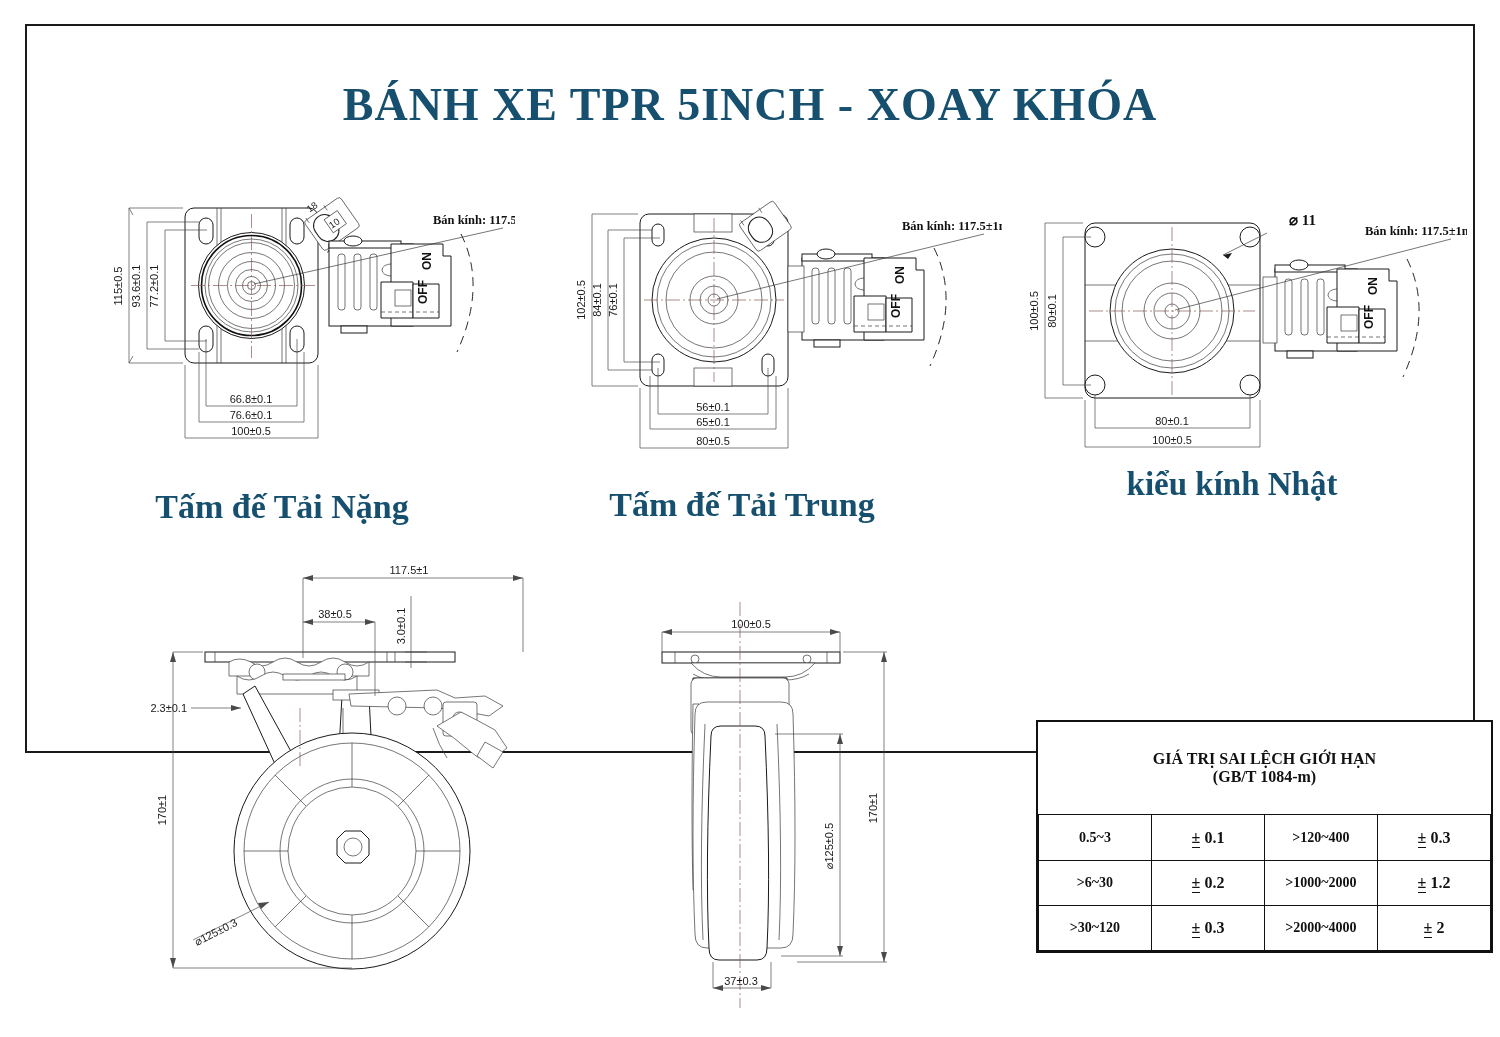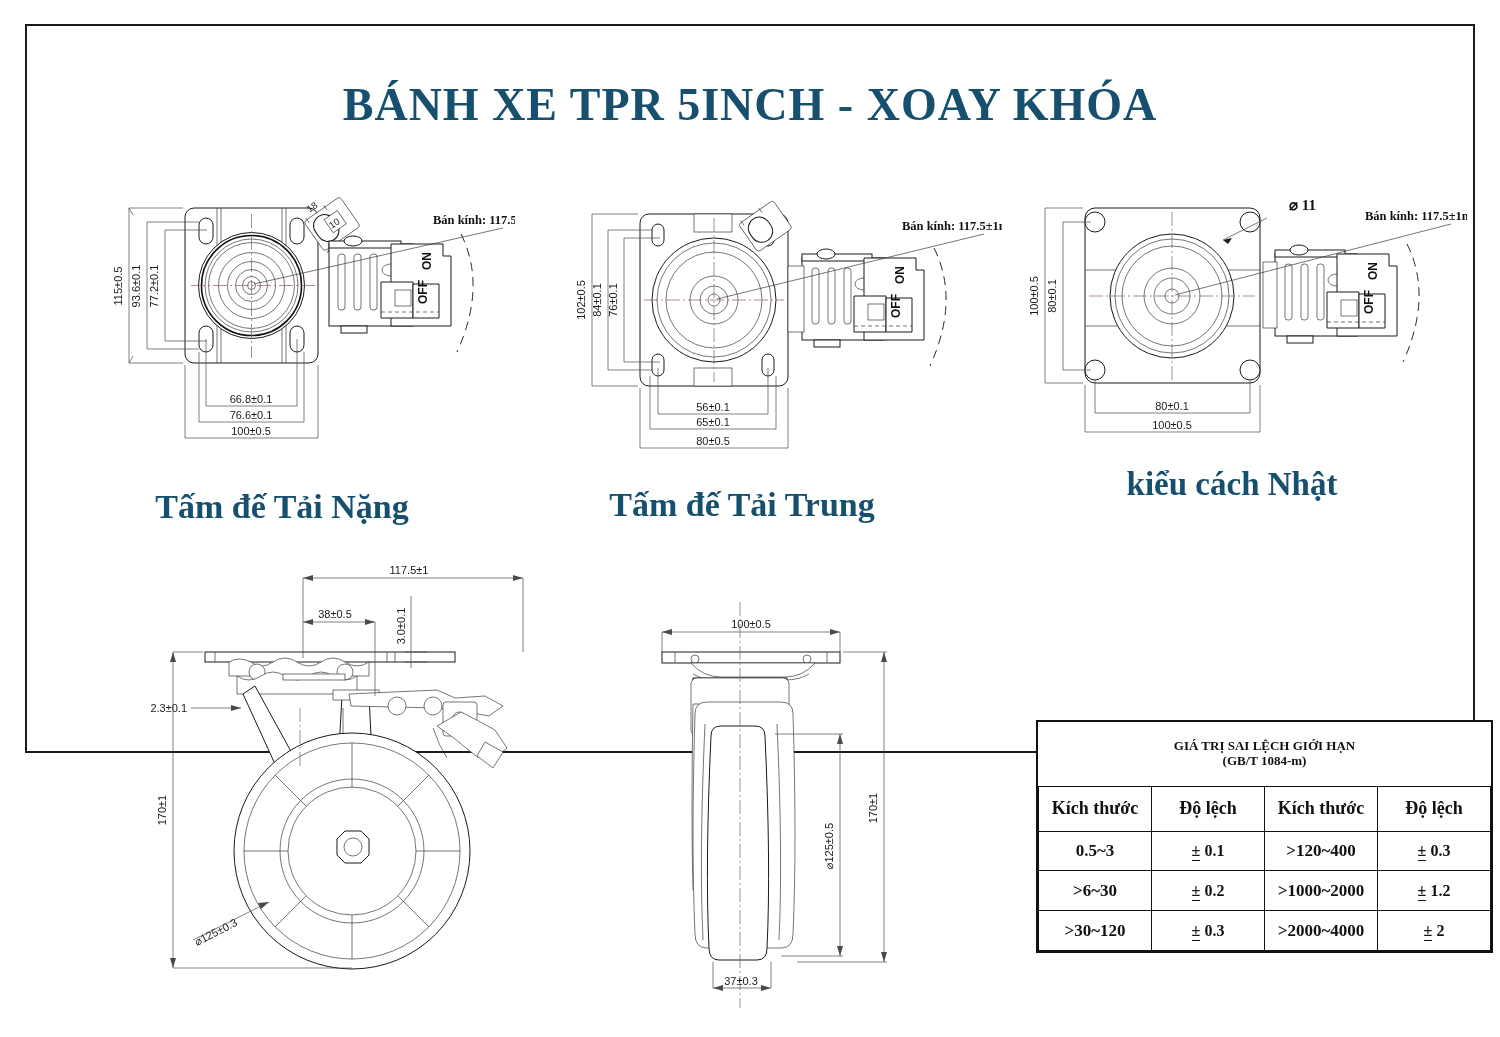--- a/index.html
+++ b/index.html
@@ -76,29 +76,29 @@
     table-layout:fixed;
   }
   #tolTable td,#tolTable th{
     border:1.5px solid #111;
     text-align:center;
     font-family:"Liberation Serif", serif;
     font-weight:bold;
     color:#111;
   }
   .tblTitle{
-    font-size:13px;
+    font-size:16px;
     line-height:1.12;
     padding:5px 2px 6px;
     border-top:none !important;
     border-left:none !important;
     border-right:none !important;
   }
   .thd{font-size:18px;padding:3px 0;}
-  .tcell{font-size:17px;padding:2px 0;}
+  .tcell{font-size:14px;padding:2px 0;}
   .pm{font-size:16px;}
   .pm u{text-decoration:none;border-bottom:1.6px solid #111;padding-bottom:1px;}
 </style>
 </head>
 <body>
 
 <div id="sheet">
 
   <div class="title">BÁNH XE TPR 5INCH - XOAY KHÓA</div>
 
@@ -273,21 +273,21 @@
     <line x1="204" y1="190" x2="204" y2="243" class="dim"></line>
     <text class="dtxt" x="141" y="240" text-anchor="middle">65±0.1</text>
 
     <line x1="68" y1="262" x2="216" y2="262" class="dim"></line>
     <line x1="68" y1="202" x2="68" y2="262" class="dim"></line>
     <line x1="216" y1="202" x2="216" y2="262" class="dim"></line>
     <text class="dtxt" x="141" y="259" text-anchor="middle">80±0.5</text>
   </svg>
   </div>
 
-  <div class="drw" style="left:1000px;top:152px;">
+  <div class="drw" style="left:1000px;top:167px;">
   <svg width="440" height="290" viewBox="0 0 440 290">
     <rect x="58" y="30" width="175" height="175" rx="10" class="ln fillw"></rect>
     <line x1="58" y1="92" x2="233" y2="92" class="ln-thin"></line>
     <line x1="58" y1="148" x2="233" y2="148" class="ln-thin"></line>
 
     <circle cx="68" cy="44" r="10" class="ln fillw"></circle>
     <circle cx="223" cy="44" r="10" class="ln fillw"></circle>
     <circle cx="68" cy="192" r="10" class="ln fillw"></circle>
     <circle cx="223" cy="192" r="10" class="ln fillw"></circle>
 
@@ -485,37 +485,31 @@
     <line x1="144" y1="366" x2="144" y2="392" class="dim"></line>
     <path d="M86 392 l10 -3 l0 6 z" fill="#4a4a4a"></path>
         <path d="M144 392 l-10 -3 l0 6 z" fill="#4a4a4a"></path>
     <text class="dtxt" x="114" y="389" text-anchor="middle">37±0.3</text>
   </svg>
   </div>
 
   <div class="caption cap1">Tấm đế Tải Nặng</div>
   <div class="caption cap2">Tấm đế Tải Trung</div>
   <div class="caption cap3">
-    <div>kiểu cách Nhật</div>
+    <div>kiểu kính Nhật</div>
   </div>
 
   <div id="tolTable">
     <table>
       <tbody>
           <tr>
         <td class="tblTitle" colspan="4">
           <span>GIÁ TRỊ SAI LỆCH GIỚI HẠN</span><br>
           <span>(GB/T 1084-m)</span>
         </td>
-      </tr>
-      <tr>
-        <th class="thd" style="width:27%">Kích thước</th>
-        <th class="thd" style="width:21%">Độ lệch</th>
-        <th class="thd" style="width:30%">Kích thước</th>
-        <th class="thd" style="width:22%">Độ lệch</th>
       </tr>
       <tr>
         <td class="tcell">0.5~3</td>
         <td class="tcell pm"><u>±</u> <span>0.1</span></td>
         <td class="tcell">&gt;120~400</td>
         <td class="tcell pm"><u>±</u> <span>0.3</span></td>
       </tr>
       <tr>
         <td class="tcell">&gt;6~30</td>
         <td class="tcell pm"><u>±</u> <span>0.2</span></td>

